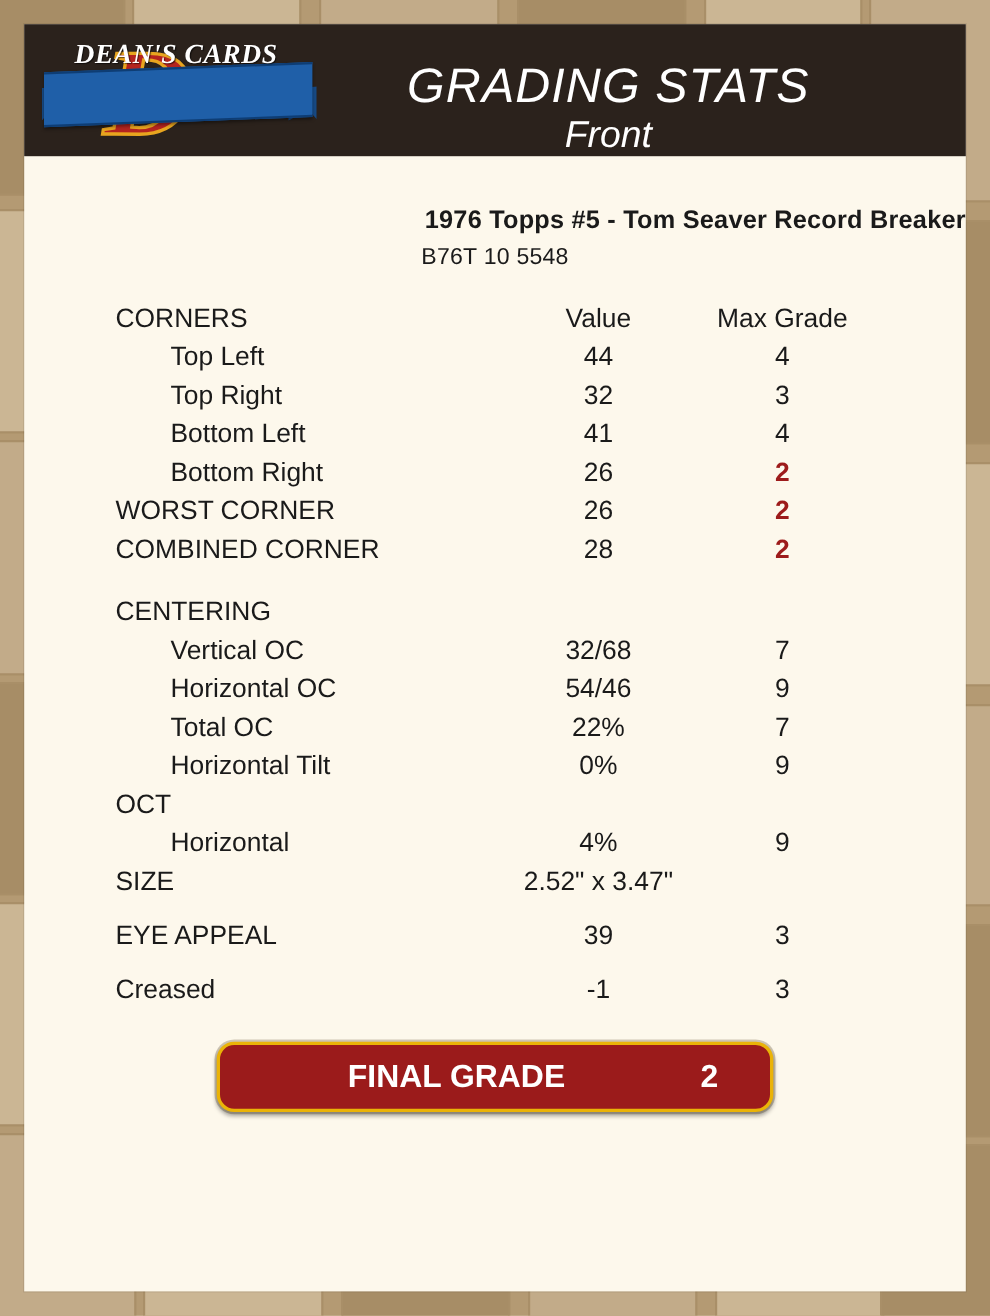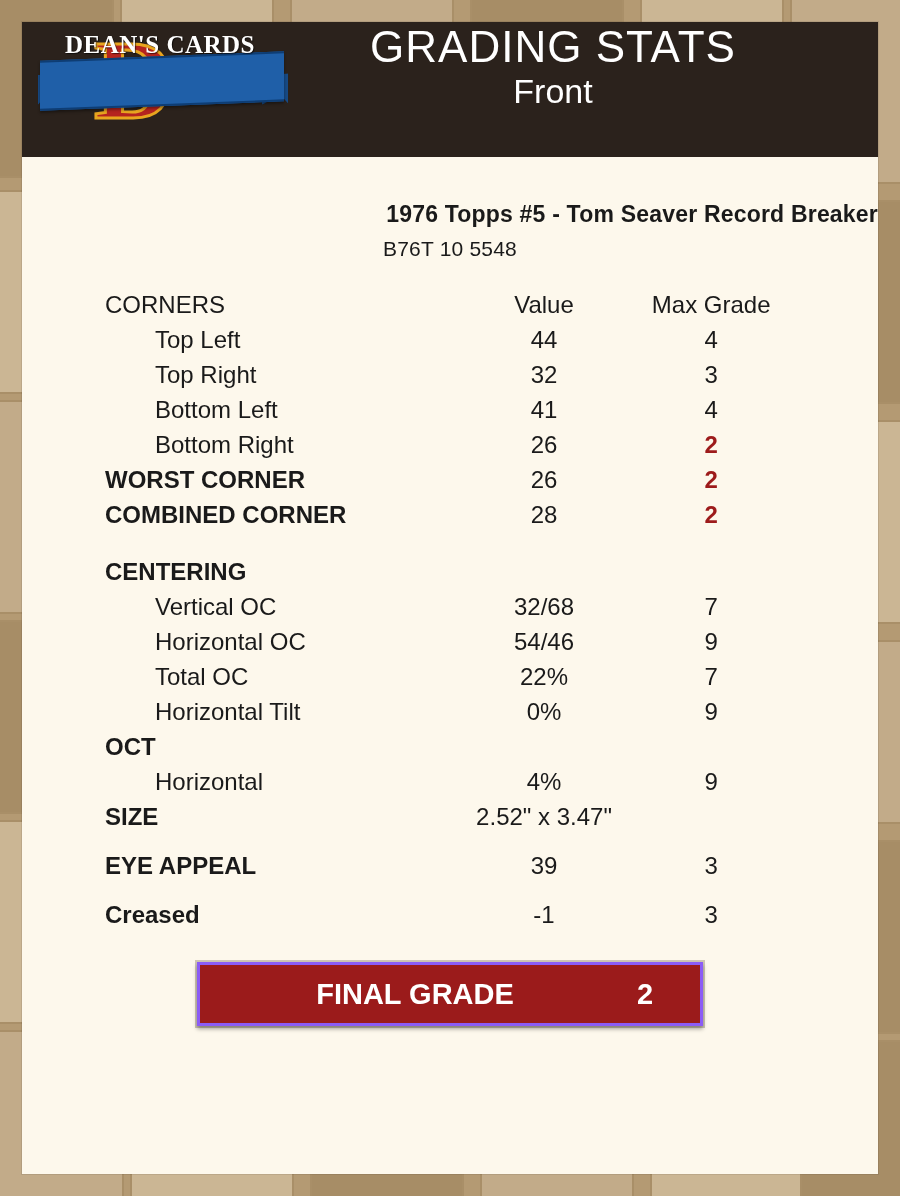--- a/index.html
+++ b/index.html
@@ -34,25 +34,26 @@
   #page {
     position: absolute;
     left: 22px;
     top: 22px;
     width: 856px;
     height: 1152px;
     background: #fdf8ec;
     box-shadow: 0 0 0 1px rgba(0,0,0,0.08);
   }
   #header {
-    height: 135px;
+    height: 120px;
     background: #2b221c;
     display: flex;
-    align-items: flex-start;
+    align-items: flex-end;
     position: relative;
+    font-style: italic;
   }
   #logo {
     width: 250px;
     height: 115px;
     margin-left: 16px;
     position: relative;
     flex: none;
   }
   
   #logo .bigd {
@@ -160,36 +161,36 @@
   }
   td.value {
     width: 180px;
     text-align: center;
   }
   td.grade {
     width: 180px;
     text-align: center;
   }
   tr.head td { font-weight: normal; }
-  td.bold { font-weight: bold; }
+  td.bold { font-weight: normal; }
   td.red { color: #9d1b1b; font-weight: bold; }
   tr.gap td { height: 22px; }
   tr.gap-sm td { height: 14px; }
 
   #final-wrap {
     margin-top: 30px;
     display: flex;
     justify-content: center;
   }
   #final-grade {
     width: 500px;
     height: 58px;
     background: #9b1b1b;
-    border: 3px solid #8b5cf6;
-    border-radius: 0;
+    border: 3px solid #eab308;
+    border-radius: 16px;
     box-shadow: 0 3px 4px rgba(0,0,0,0.35), 0 0 0 2px #cfc6b4;
     display: flex;
     align-items: center;
     color: #ffffff;
     font-weight: bold;
     font-size: 29px;
     position: relative;
   }
   #final-grade-label {
     flex: 1;

